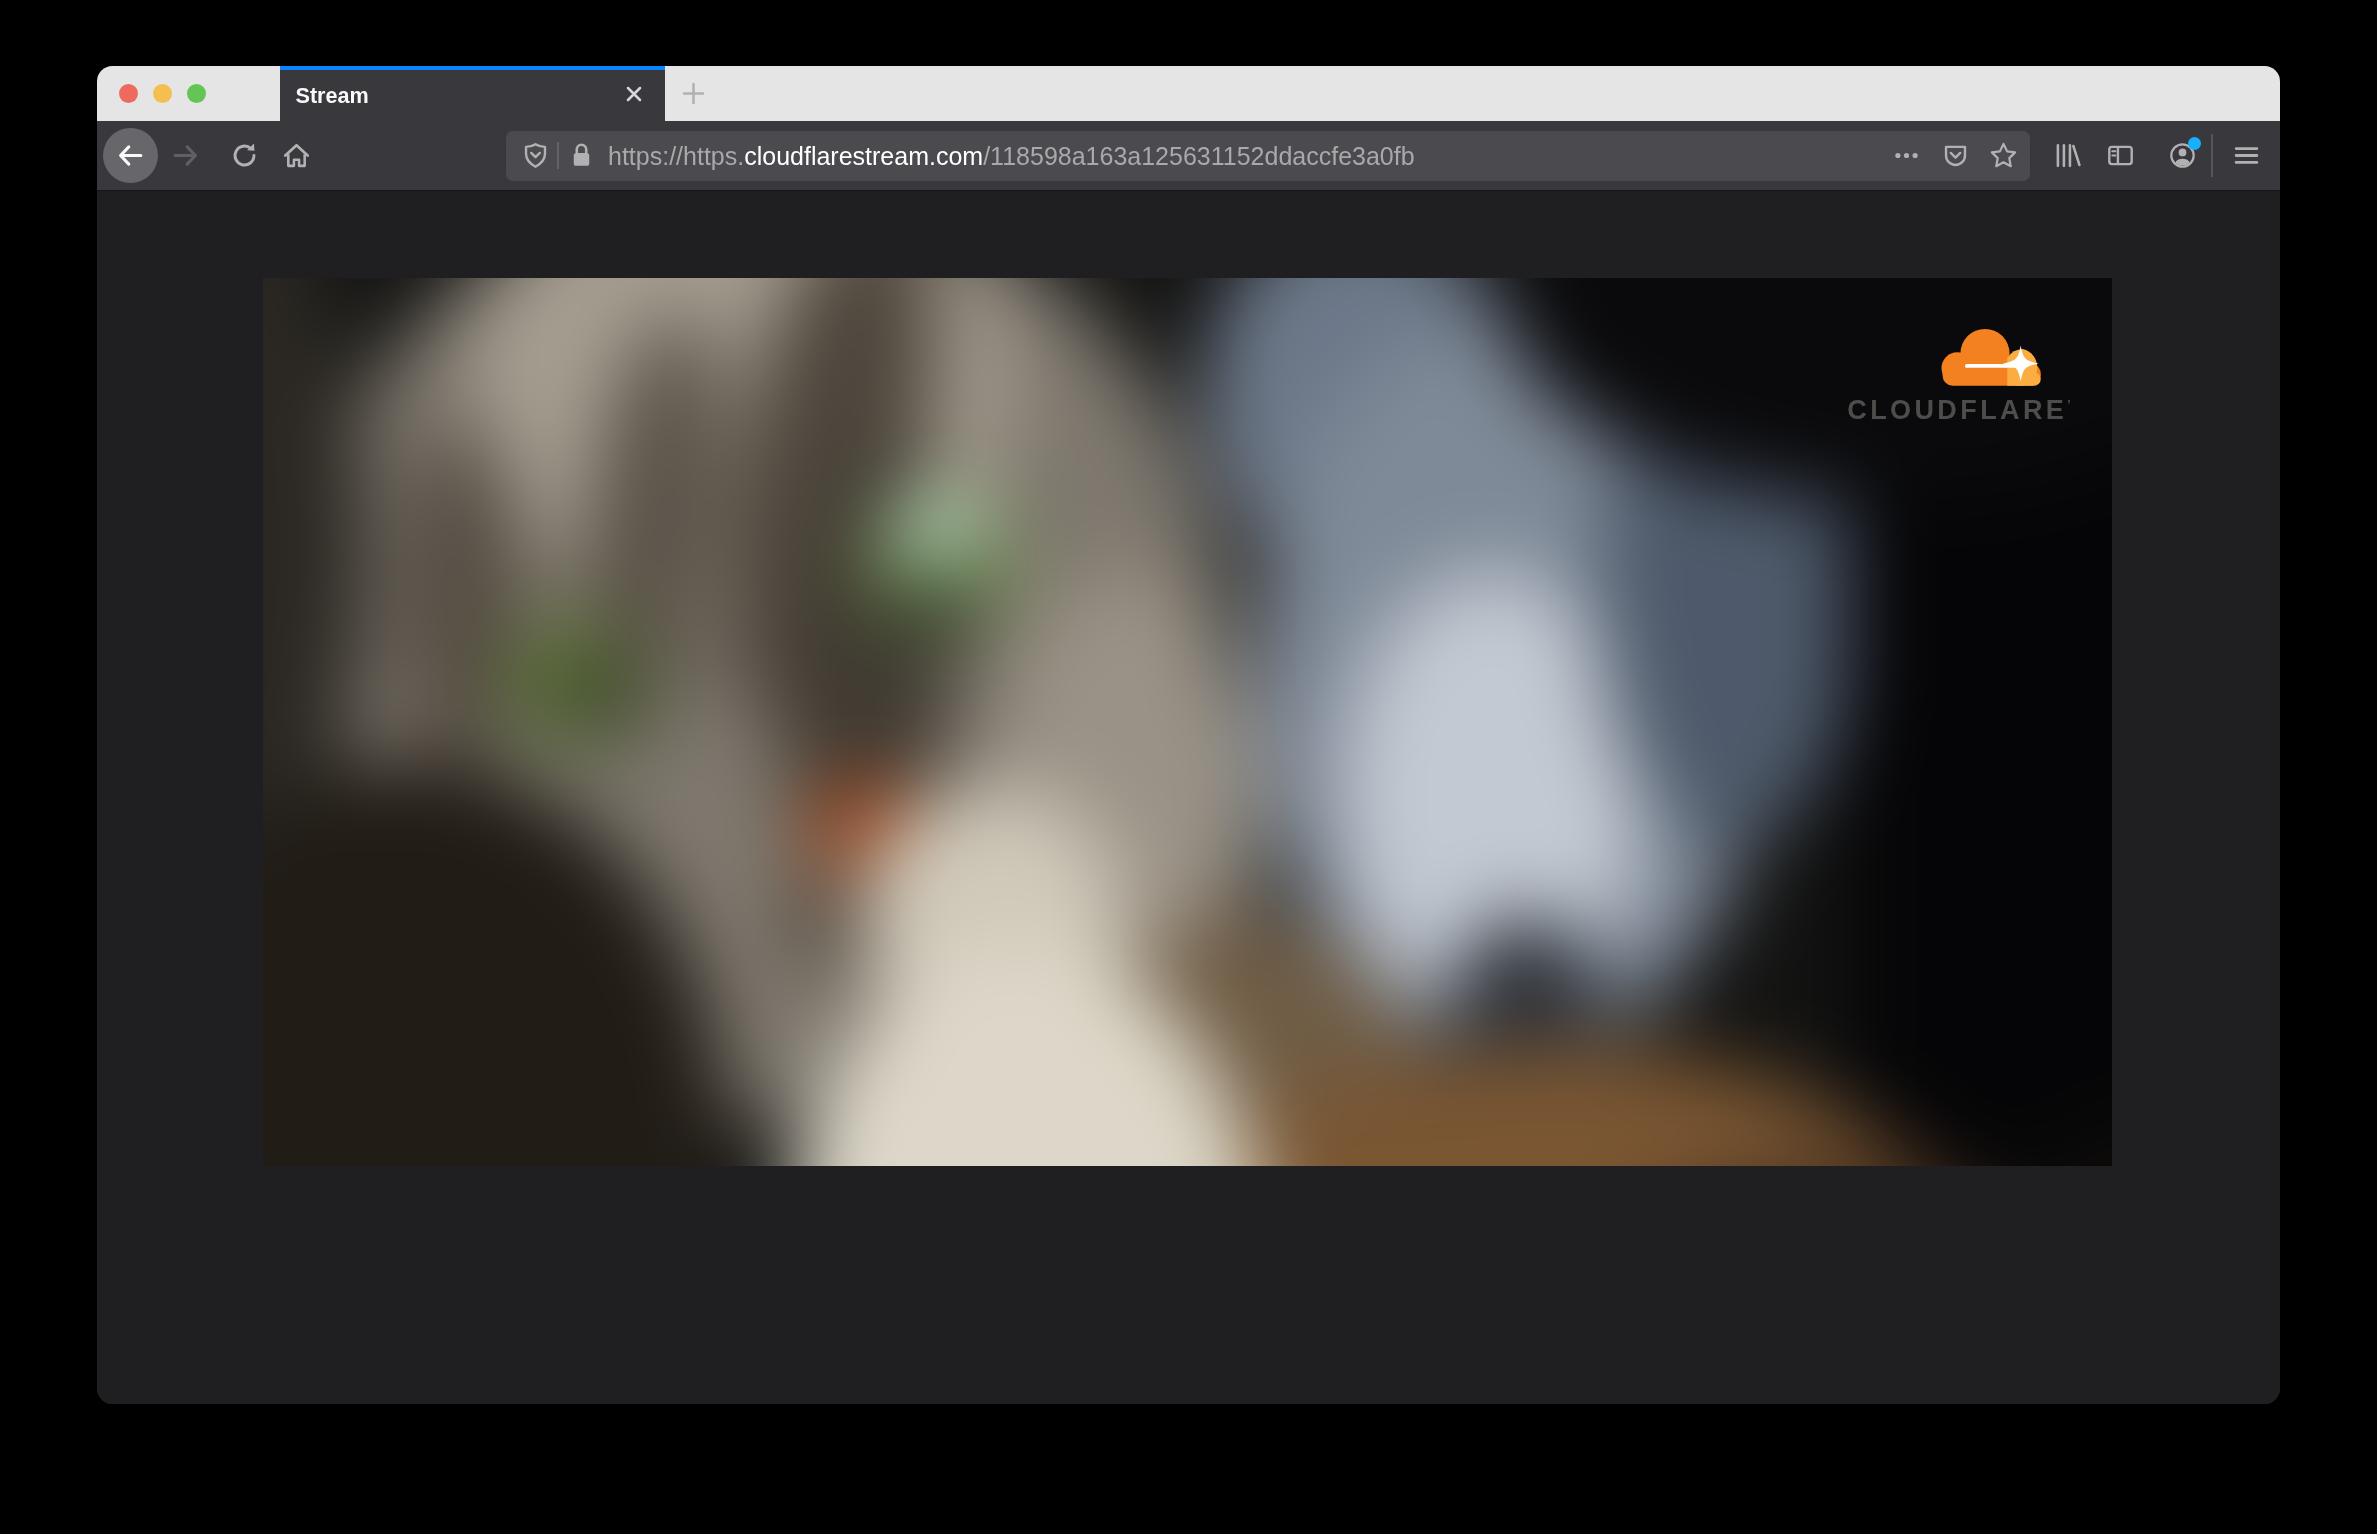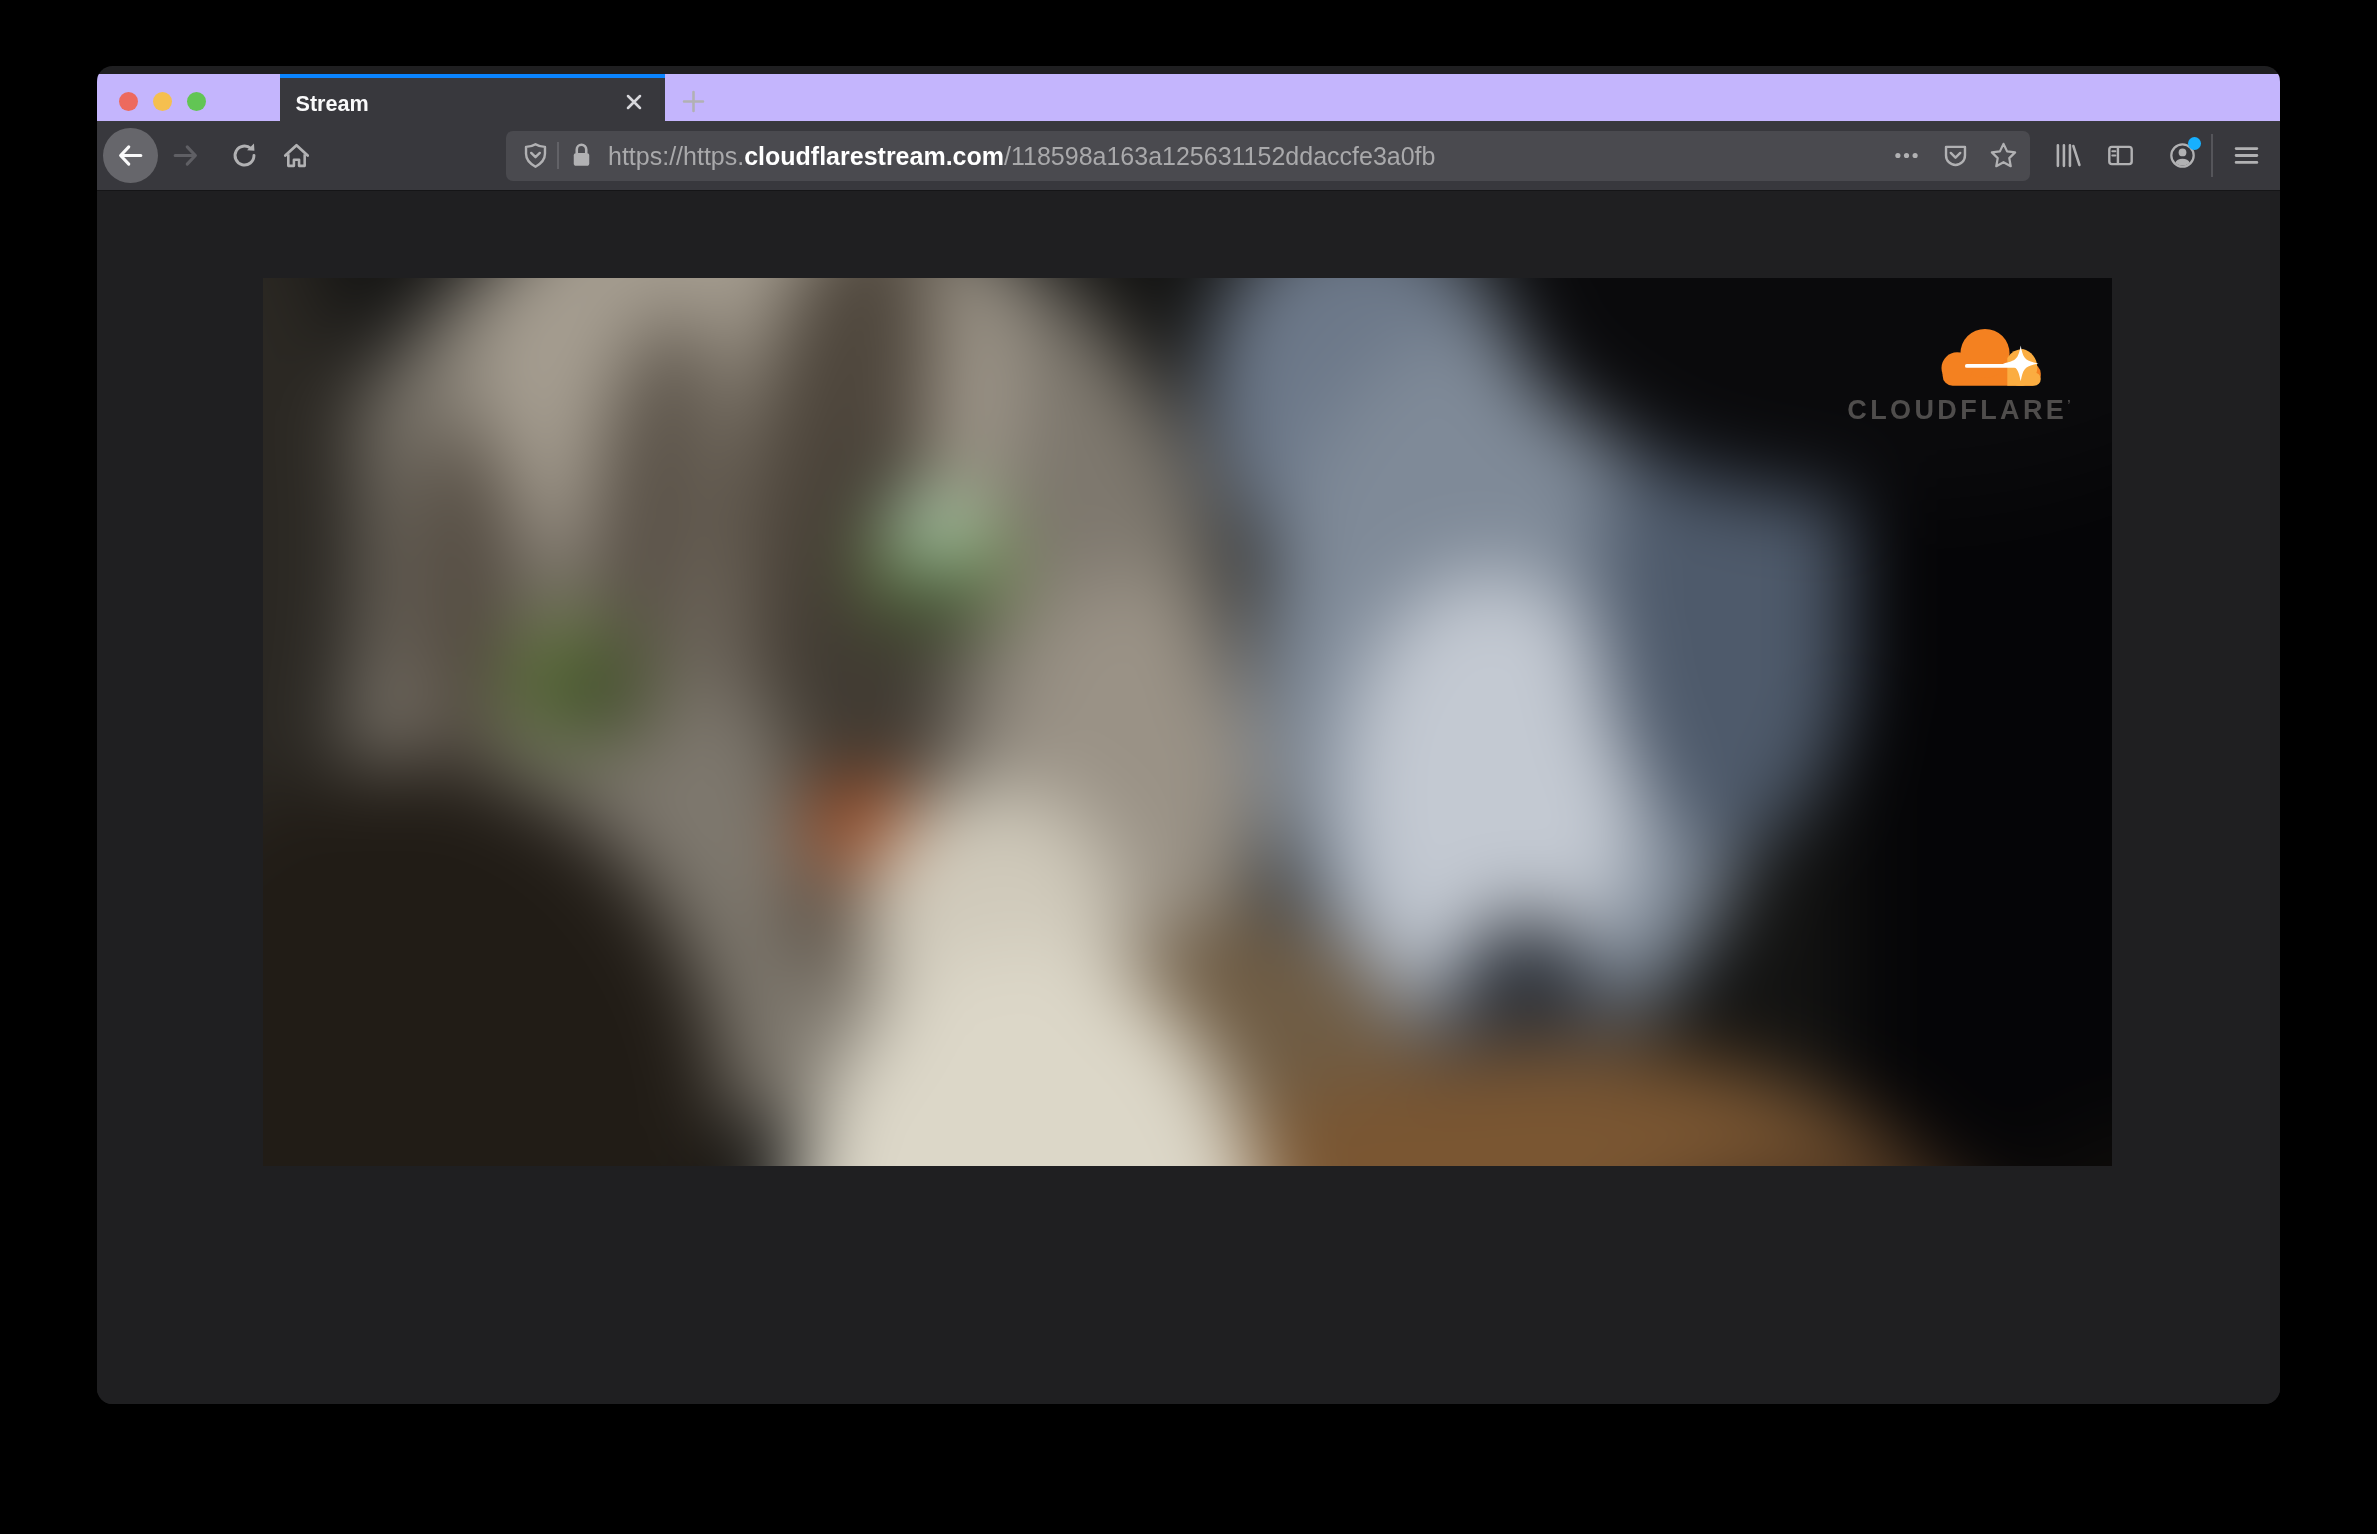--- a/index.html
+++ b/index.html
@@ -12,22 +12,22 @@
     cursor:default;
   }
   
   .window {
     position:absolute; left:97px; top:66px;
     width:2183px; height:1338px;
     background:#1f1f21; border-radius:15.5px; overflow:hidden;
   }
   
   .tabstrip {
-    position:absolute; left:0; top:8px; width:100%; height:55px;
-    background:#c4b5fd;
+    position:absolute; left:0; top:0; width:100%; height:55px;
+    background:#e5e5e5;
   }
   .traffic { position:absolute; top:18px; width:19px; height:19px; border-radius:50%; }
   .t-red    { left:22.4px;  background:#ed6a5e; }
   .t-yellow { left:56px;  background:#f5bf4f; }
   .t-green  { left:90px; background:#62c554; }
   .tab {
     position:absolute; left:183px; top:0; width:385px; height:55px;
     background:#38383d;
   }
   .tab-accent { position:absolute; left:0; top:0; width:100%; height:4.3px; background:#0a84ff; }
@@ -59,21 +59,21 @@
     position:absolute; left:409px; top:9.5px; width:1524px; height:50px;
     background:#4a4a4f; border-radius:6.9px;
   }
   .urlbar .shield { position:absolute; left:13.8px; top:9.5px; width:31px; height:31px; }
   .urlbar .sep    { position:absolute; left:51px; top:11.2px; width:1.7px; height:27.6px; background:#626267; }
   .urlbar .lock   { position:absolute; left:60px; top:9.5px; width:31px; height:31px; }
   .urltext {
     position:absolute; left:102px; top:0; height:50px; line-height:50px;
     font-size:25px; white-space:nowrap; color:#a9a9ab;
   }
-  .urltext .domain { color:#ffffff; font-weight:700; }
+  .urltext .domain { color:#ffffff; font-weight:400; }
   .page-action { position:absolute; top:9.5px; width:31px; height:31px; }
   .pa-dots   { right:108px; }
   .pa-pocket { right:59px; }
   .pa-star   { right:11.2px; }
   .tb-right  { position:absolute; top:19px; width:31px; height:31px; }
   .tb-library { left:1954px; }
   .tb-sidebar { left:2008px; }
   .tb-account { left:2070px; }
   .tb-divider { position:absolute; left:2114px; top:13px; width:1.7px; height:43px; background:#55555a; }
   .tb-menu    { left:2134px; }

